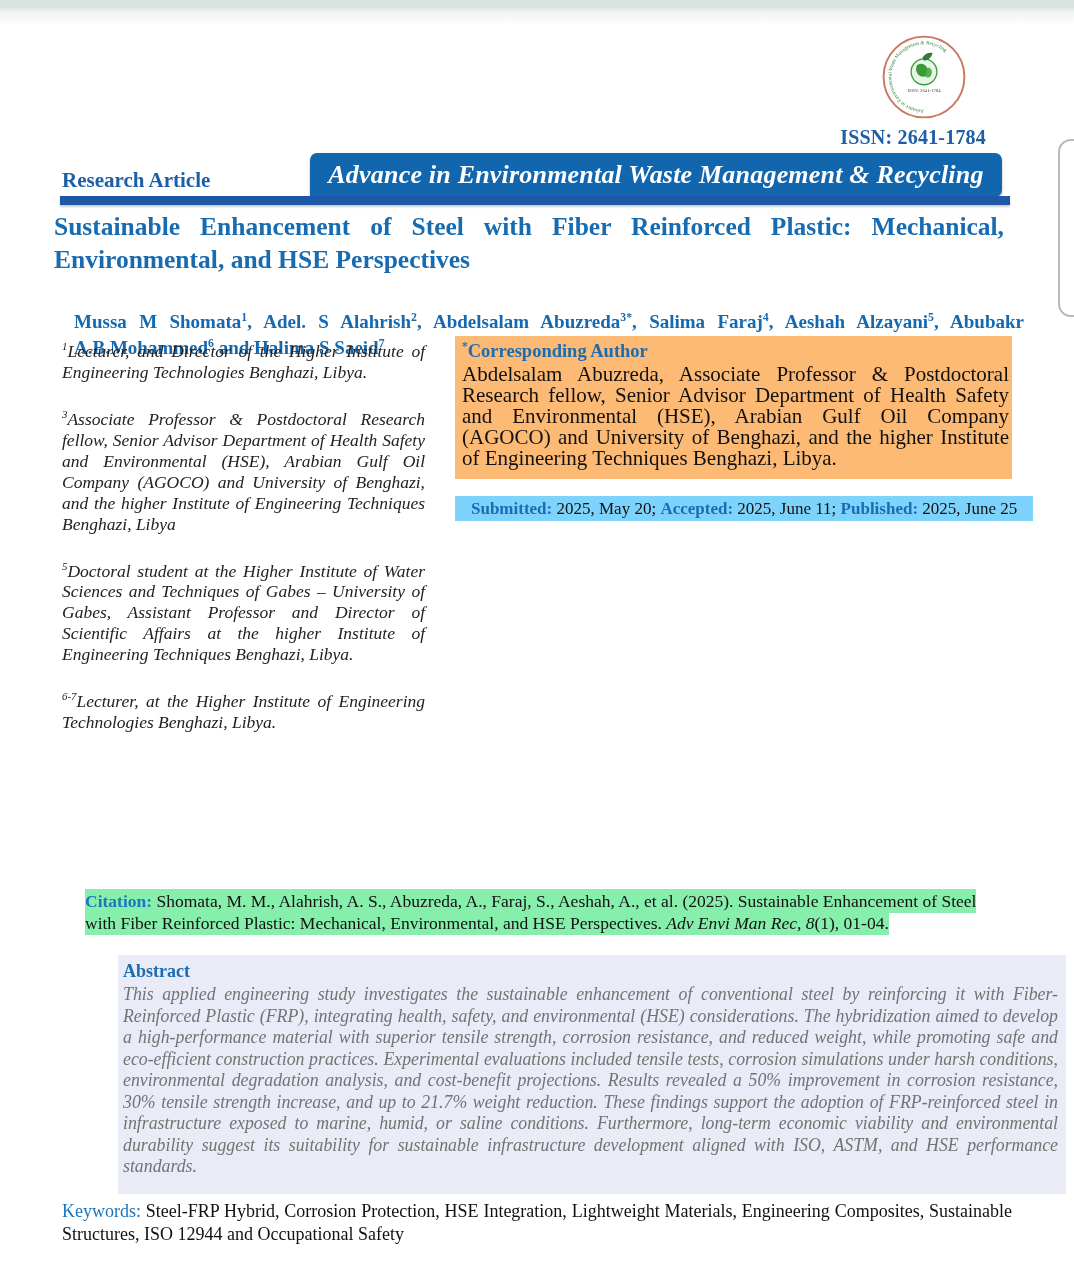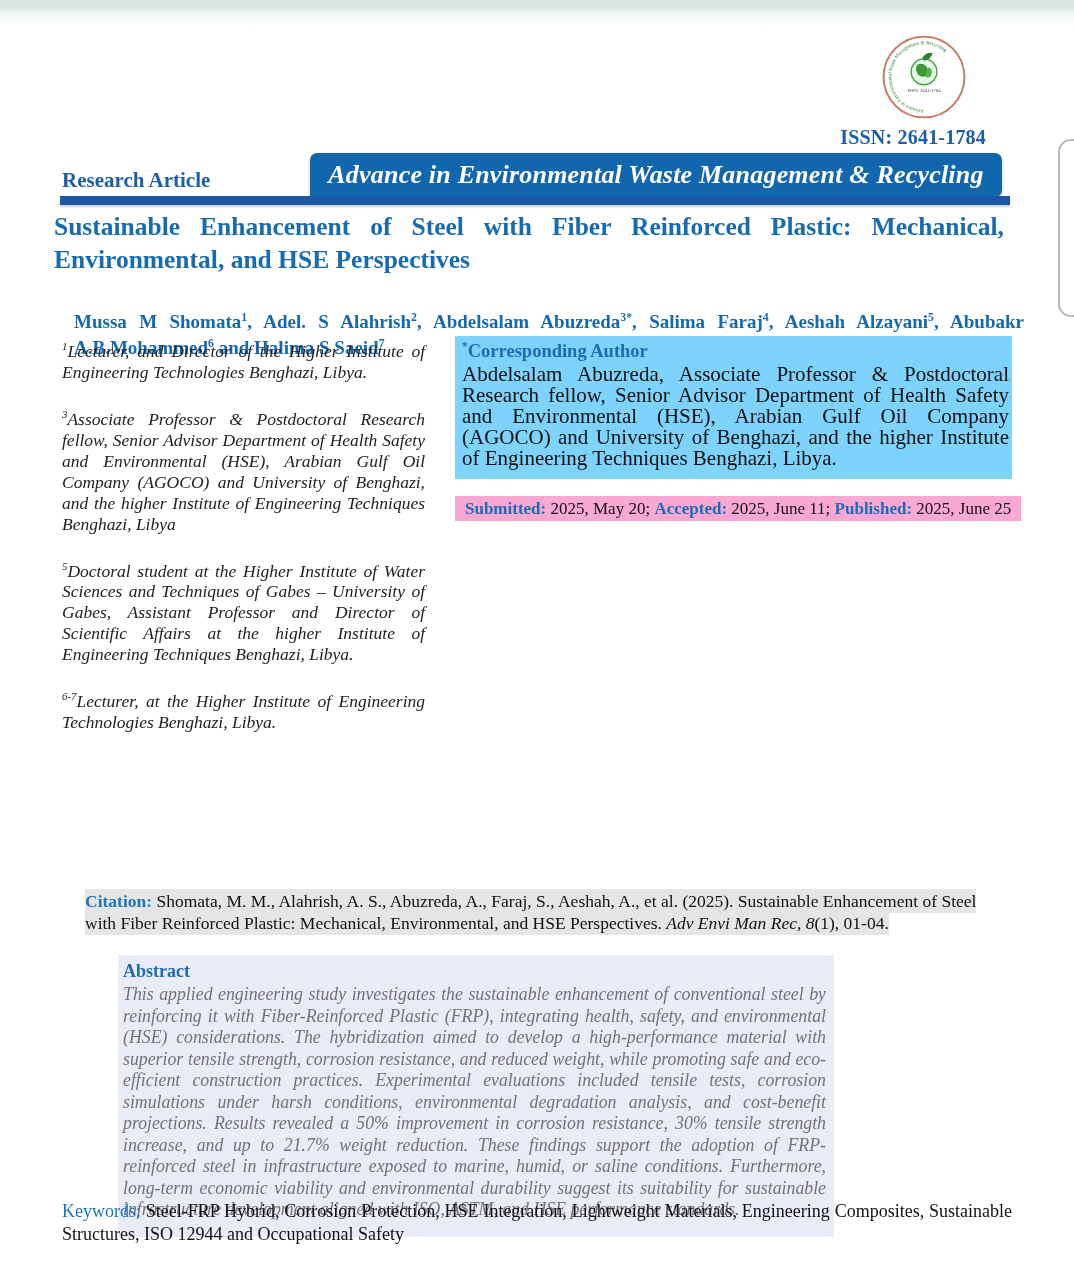--- a/index.html
+++ b/index.html
@@ -52,43 +52,43 @@
     position:absolute;left:62px;top:336px;width:950px;
     display:flex;gap:30px;align-items:flex-start;
   }
   .col-left{width:363px;flex:0 0 363px;}
   .aff{
     font-size:17.5px;font-style:italic;color:#222;
     line-height:21px;text-align:justify;margin:0 0 21px 0;
   }
   .col-right{flex:1;min-width:0;}
   .corr-block{
-    background:#7dd3fc;padding:4px 3px 10px 7px;margin:0;
+    background:#fdba74;padding:4px 3px 10px 7px;margin:0;
   }
   .corr-head{
     font-size:18.5px;font-weight:bold;color:#1b6cb3;margin:0 0 2px 0;
   }
   .corr-body{
     font-size:21px;color:#111;line-height:21px;text-align:justify;margin:0;
   }
   .dates-line{margin:20px 0 0 0;white-space:nowrap;}
-  .dates-hl{background:#f9a8d4;font-size:17px;padding:3px 10px;}
+  .dates-hl{background:#7dd3fc;font-size:17px;padding:3px 16px;}
   .date-label{color:#1b6cb3;font-weight:bold;}
   .date-value{color:#111;}
   
   .citation{
     position:absolute;left:85px;top:890px;width:906px;
     font-size:17.5px;line-height:22px;margin:0;color:#111;
   }
-  .citation .hl{background:#e5e5e5;padding:2px 0;}
+  .citation .hl{background:#86efac;padding:2px 0;}
   .cite-label{color:#1d76bd;font-weight:bold;}
   .cite-journal{font-style:italic;}
   
   .abstract{
-    position:absolute;left:118px;top:955px;width:716px;
+    position:absolute;left:118px;top:955px;width:948px;
     background:#e9ebf6;padding:6px 8px 16px 5px;box-sizing:border-box;
   }
   .abstract-head{
     font-size:18px;font-weight:bold;color:#1b6cb3;margin:0 0 2px 0;
   }
   .abstract-body{
     font-size:17.8px;font-style:italic;color:#737373;
     line-height:21.5px;text-align:justify;margin:0;
   }
   

